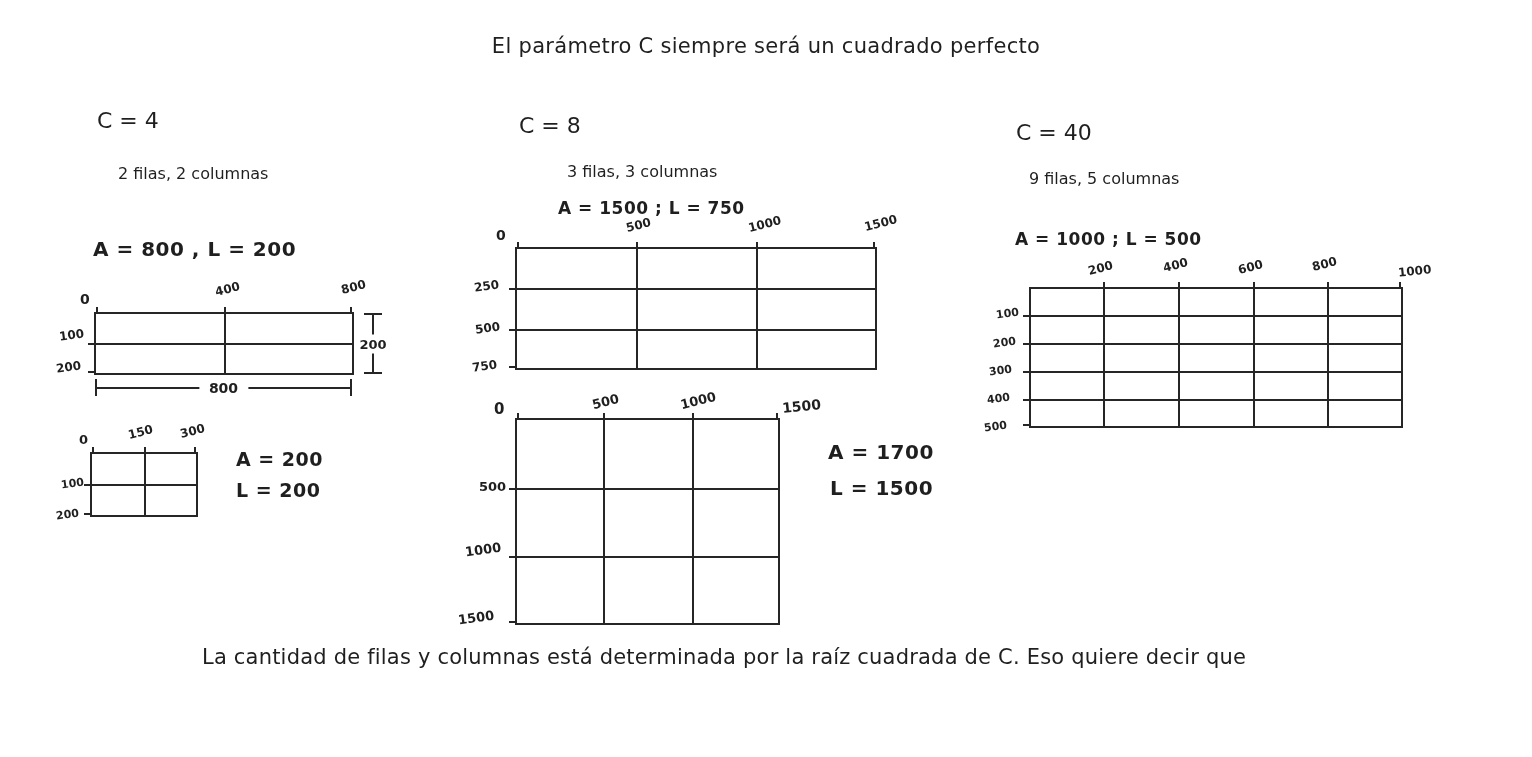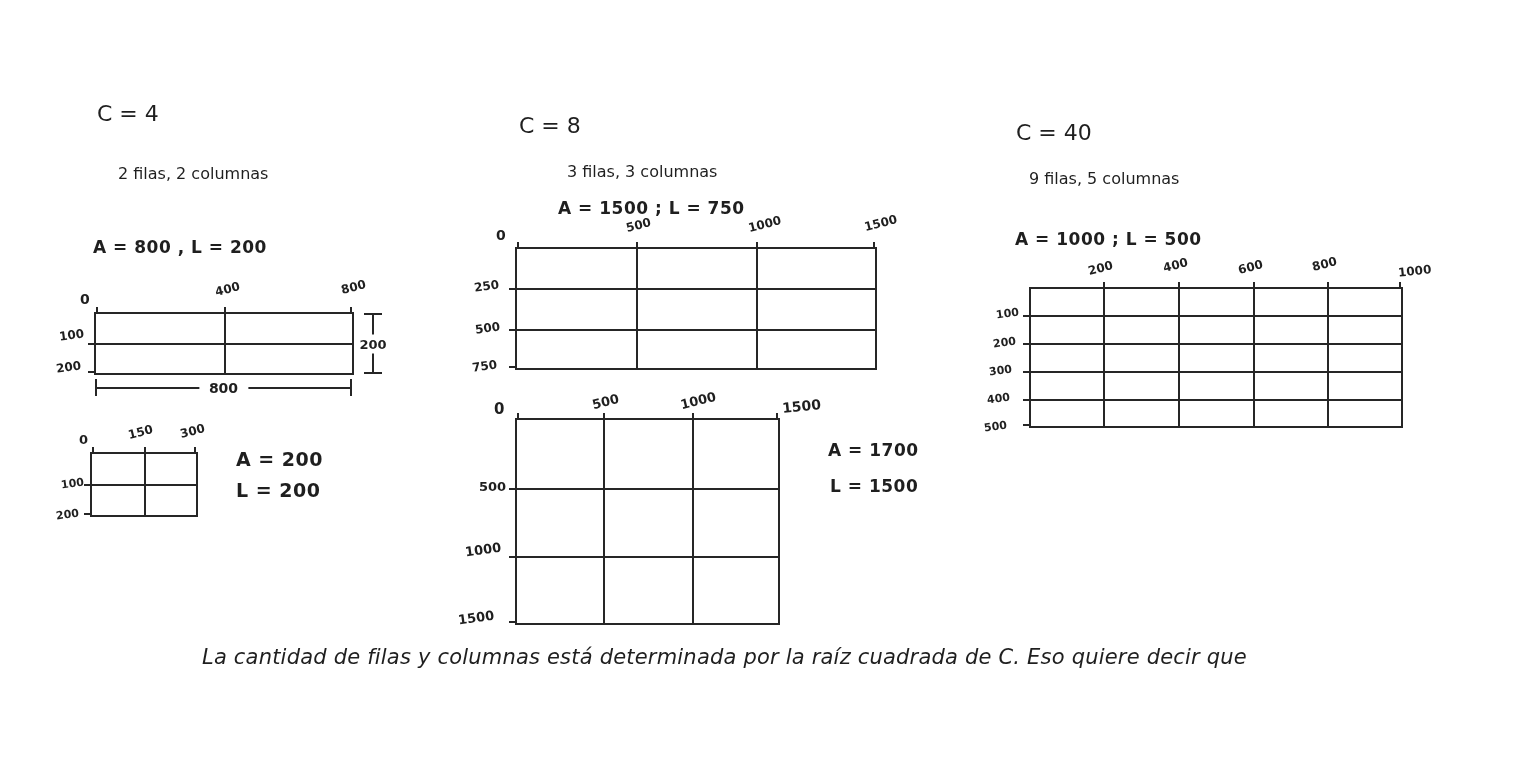--- a/index.html
+++ b/index.html
@@ -2,21 +2,21 @@
 <html><head>
 <meta charset="utf-8">
 <style>
   html,body{margin:0;padding:0;background:#fff;}
   #page{position:relative;width:1532px;height:757px;background:#ffffff;overflow:hidden;
         font-family:"DejaVu Sans",sans-serif;color:#1f1f1f;}
   .hw{position:absolute;white-space:nowrap;color:#1f1f1f;font-family:"DejaVu Sans",sans-serif;}
   .title{left:0;right:0;top:34px;text-align:center;font-size:21px;letter-spacing:.3px;}
   .cvalue{font-size:22px;}
   .sub{font-size:16px;}
-  .params{font-size:17px;font-weight:bold;letter-spacing:.5px;}
+  .params{font-size:20px;font-weight:bold;letter-spacing:.5px;}
   .tick{font-weight:bold;font-size:12px;}
   .rot{transform:rotate(-14deg);}
   .rot8{transform:rotate(-8deg);}
   .rot6{transform:rotate(-6deg);}
   .grid{position:absolute;border:2px solid #262626;box-sizing:border-box;}
   .gv{position:absolute;top:0;bottom:0;width:2px;background:#262626;}
   .gh{position:absolute;left:0;right:0;height:2px;background:#262626;}
   .tt{position:absolute;top:-7px;width:2px;height:7px;background:#262626;}
   .tl{position:absolute;left:-8px;width:8px;height:2px;background:#262626;}
   .dimv{position:absolute;}
@@ -29,22 +29,23 @@
   .dimh .bar{position:absolute;top:50%;margin-top:-1px;left:2px;right:2px;height:2px;background:#262626;}
   .dimh .lab{position:absolute;left:50%;top:50%;transform:translate(-50%,-50%);background:#fff;
              font-size:14px;font-weight:bold;padding:0 10px;}
   .footer{font-size:21px;letter-spacing:.2px;}
 </style>
 </head>
 <body>
 
 <div id="page">
 
+  <div class="hw title">El parámetro C siempre será un cuadrado perfecto</div>
 
-  <div class="hw cvalue" style="left:97px;top:101px;text-align:center;">C = 4</div>
+  <div class="hw cvalue" style="left:97px;top:108px;text-align:center;">C = 4</div>
   <div class="hw sub" style="left:118px;top:164px;">2 filas, 2 columnas</div>
   <div class="hw params" style="left:93px;top:237px;">A = 800 ,   L = 200</div>
 
   <div class="grid" style="left:94px;top:312px;width:260px;height:63px;">
     <div class="gv" style="left:128px;"></div>
     <div class="gh" style="top:29px;"></div>
     <div class="tt" style="left:0;"></div>
     <div class="tt" style="left:128px;"></div>
     <div class="tt" style="right:0;"></div>
     <div class="tl" style="top:29px;"></div>
@@ -163,15 +164,15 @@
   <div class="hw tick rot" style="left:1163px;top:258px;">400</div>
   <div class="hw tick rot" style="left:1238px;top:260px;">600</div>
   <div class="hw tick rot" style="left:1312px;top:257px;">800</div>
   <div class="hw tick rot6" style="left:1398px;top:264px;">1000</div>
   <div class="hw tick rot8" style="left:996px;top:307px;font-size:11px;">100</div>
   <div class="hw tick rot8" style="left:993px;top:336px;font-size:11px;">200</div>
   <div class="hw tick rot8" style="left:989px;top:364px;font-size:11px;">300</div>
   <div class="hw tick rot8" style="left:987px;top:392px;font-size:11px;">400</div>
   <div class="hw tick rot8" style="left:984px;top:420px;font-size:11px;">500</div>
 
-  <div class="hw footer" style="left:202px;top:645px;font-style:italic;">La cantidad de filas y columnas está determinada por la raíz cuadrada de C. Eso quiere decir que</div>
+  <div class="hw footer" style="left:202px;top:645px;">La cantidad de filas y columnas está determinada por la raíz cuadrada de C. Eso quiere decir que</div>
 
 </div>
 
 </body></html>

